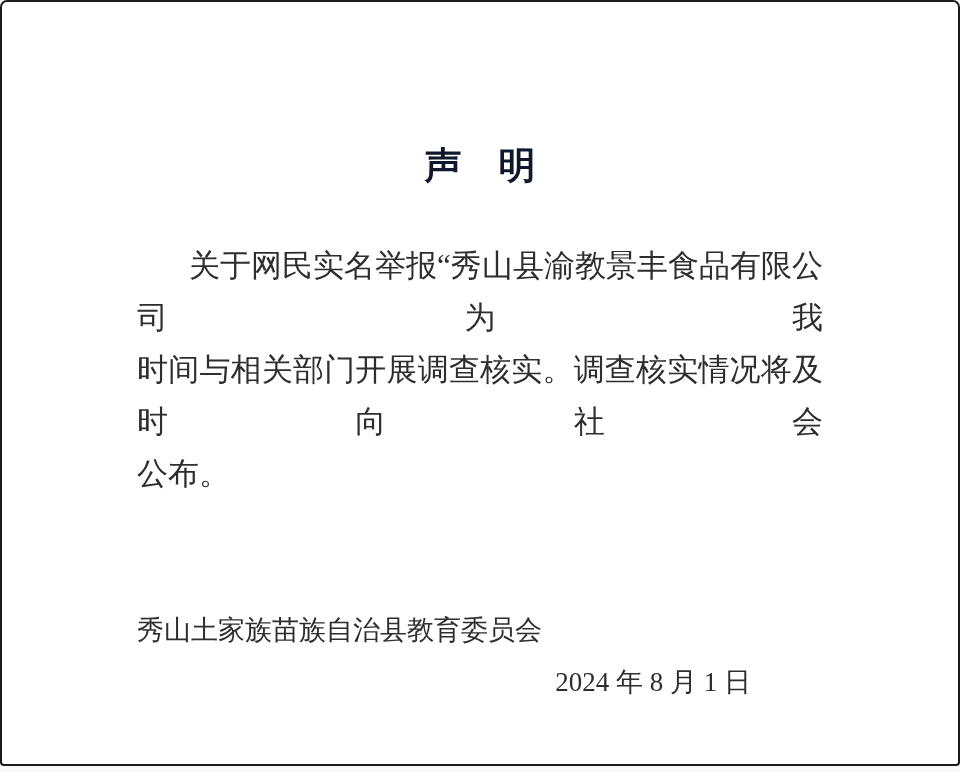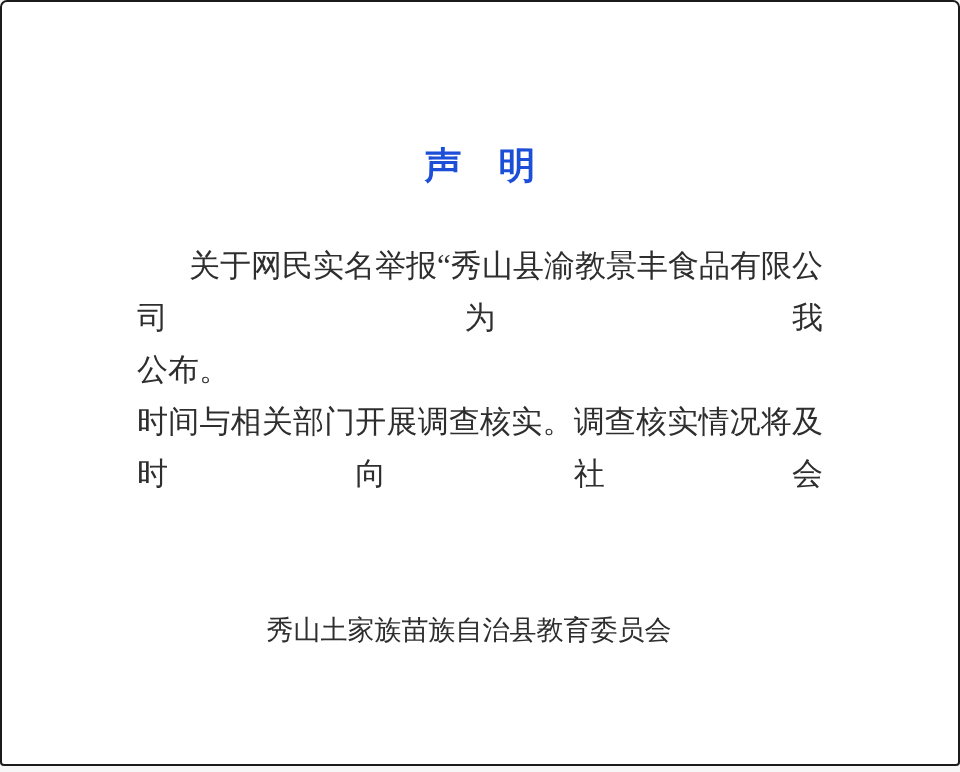--- a/index.html
+++ b/index.html
@@ -31,21 +31,21 @@
     width: 100%;
     height: 100%;
     padding: 0 135px;
   }
   .doc-title {
     margin: 138px 0 0 0;
     font-size: 37px;
     line-height: 52px;
     font-weight: 700;
     text-align: center;
-    color: #1d4ed8;
+    color: #0f172a;
     letter-spacing: 0;
   }
   .paragraph {
     margin-top: 48px;
     font-size: 31px;
     line-height: 52px;
   }
   .pline {
     white-space: nowrap;
   }
@@ -54,41 +54,42 @@
     text-align: justify;
     text-align-last: justify;
   }
   .pline.indent {
     text-indent: 52px;
   }
   .signature {
     margin-top: 104px;
     font-size: 27px;
     line-height: 52px;
-    text-align: center;
+    text-align: left;
     padding-right: 22px;
   }
   .dateline {
     font-size: 27px;
     line-height: 52px;
     text-align: right;
     padding-right: 72px;
   }
 </style>
 </head>
 <body>
 
 <div class="frame">
   <div class="page">
 
     <h1 class="doc-title">声　明</h1>
 
     <div class="paragraph">
       <div class="pline jline indent">关于网民实名举报“秀山县渝教景丰食品有限公司为我</div>
+      <div class="pline jline">时间与相关部门开展调查核实。调查核实情况将及时向社会</div>
       <div class="pline">公布。</div>
-      <div class="pline jline">时间与相关部门开展调查核实。调查核实情况将及时向社会</div>
     </div>
 
     <div class="signature">秀山土家族苗族自治县教育委员会</div>
 
+    <div class="dateline">2024 年 8 月 1 日</div>
 
   </div>
 </div>
 
 </body></html>

